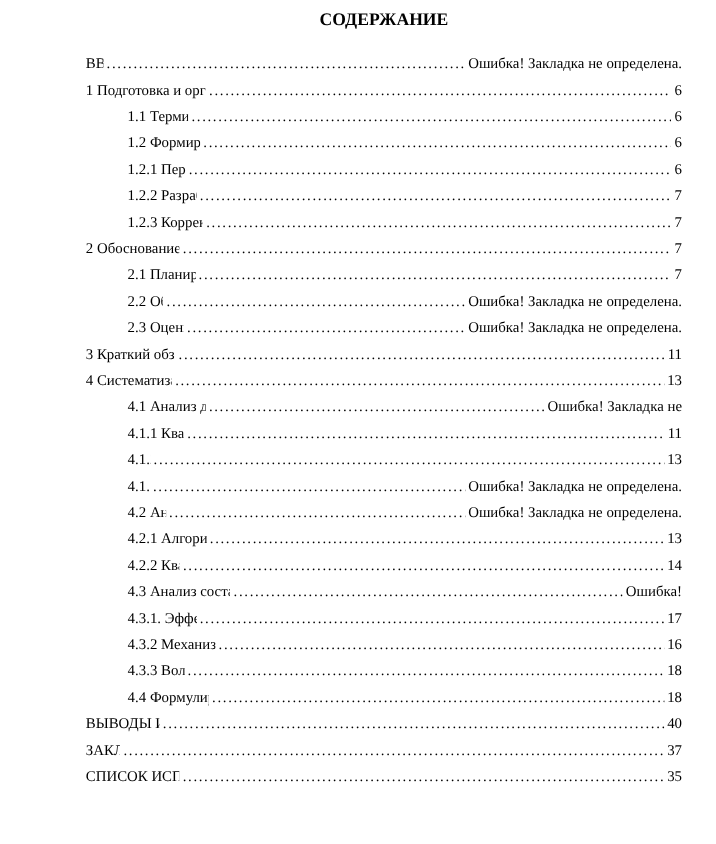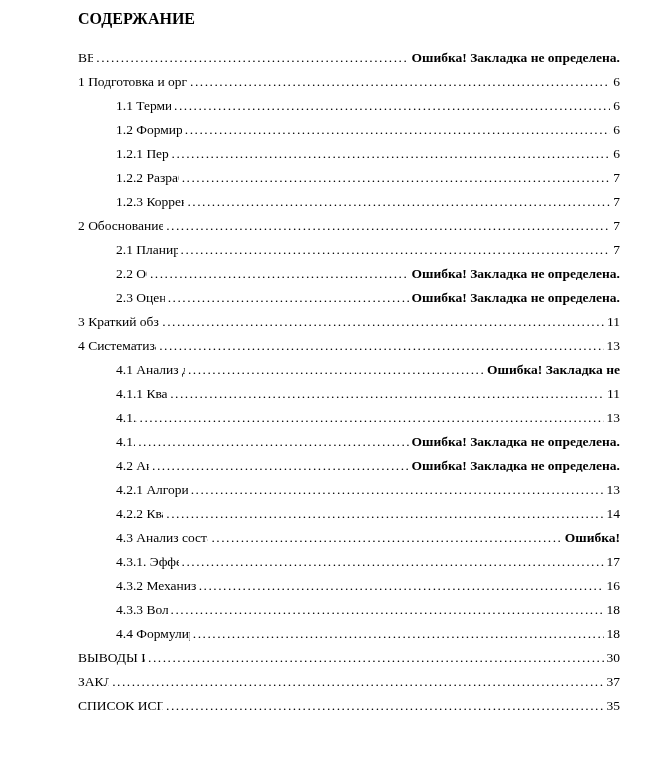--- a/index.html
+++ b/index.html
@@ -18,35 +18,36 @@
     box-sizing: border-box;
     width: 651px;
     height: 767px;
     padding: 8px 31px 0 78px;
     background: #ffffff;
   }
   .toc-title {
     font-size: 16px;
     line-height: 22px;
     font-weight: bold;
+    text-align: center;
     margin: 0 0 16px 0;
   }
   .toc {
     width: 100%;
   }
   .row {
     display: flex;
     align-items: baseline;
     line-height: 24px;
     font-size: 13.5px;
     white-space: nowrap;
   }
   .row.l1 { margin-left: 38px; }
   .lbl { white-space: nowrap; flex: 0 1 auto; overflow: hidden; }
-  .bold { font-weight: bold; }
+  .bold { font-weight: normal; }
   .leader {
     flex: 1 1 auto;
     overflow: hidden;
     white-space: nowrap;
     letter-spacing: 1.5px;
     min-width: 6px;
     margin: 0 1px 0 3px;
     font-size: 13.5px;
   }
   .pg {
@@ -209,21 +210,21 @@
 
   <div class="row l1">
     <span class="lbl">4.4 Формулировка направления исследования</span>
     <span class="leader">............................................................................................................................................................................................................................................................................................................</span>
     <span class="pg">18</span>
   </div>
 
   <div class="row">
     <span class="lbl">ВЫВОДЫ И РЕЗУЛЬТАТЫ РАБОТЫ</span>
     <span class="leader">............................................................................................................................................................................................................................................................................................................</span>
-    <span class="pg">30</span>
+    <span class="pg">40</span>
   </div>
 
   <div class="row">
     <span class="lbl">ЗАКЛЮЧЕНИЕ</span>
     <span class="leader">............................................................................................................................................................................................................................................................................................................</span>
     <span class="pg">37</span>
   </div>
 
   <div class="row">
     <span class="lbl">СПИСОК ИСПОЛЬЗОВАННЫХ ИСТОЧНИКОВ</span>

